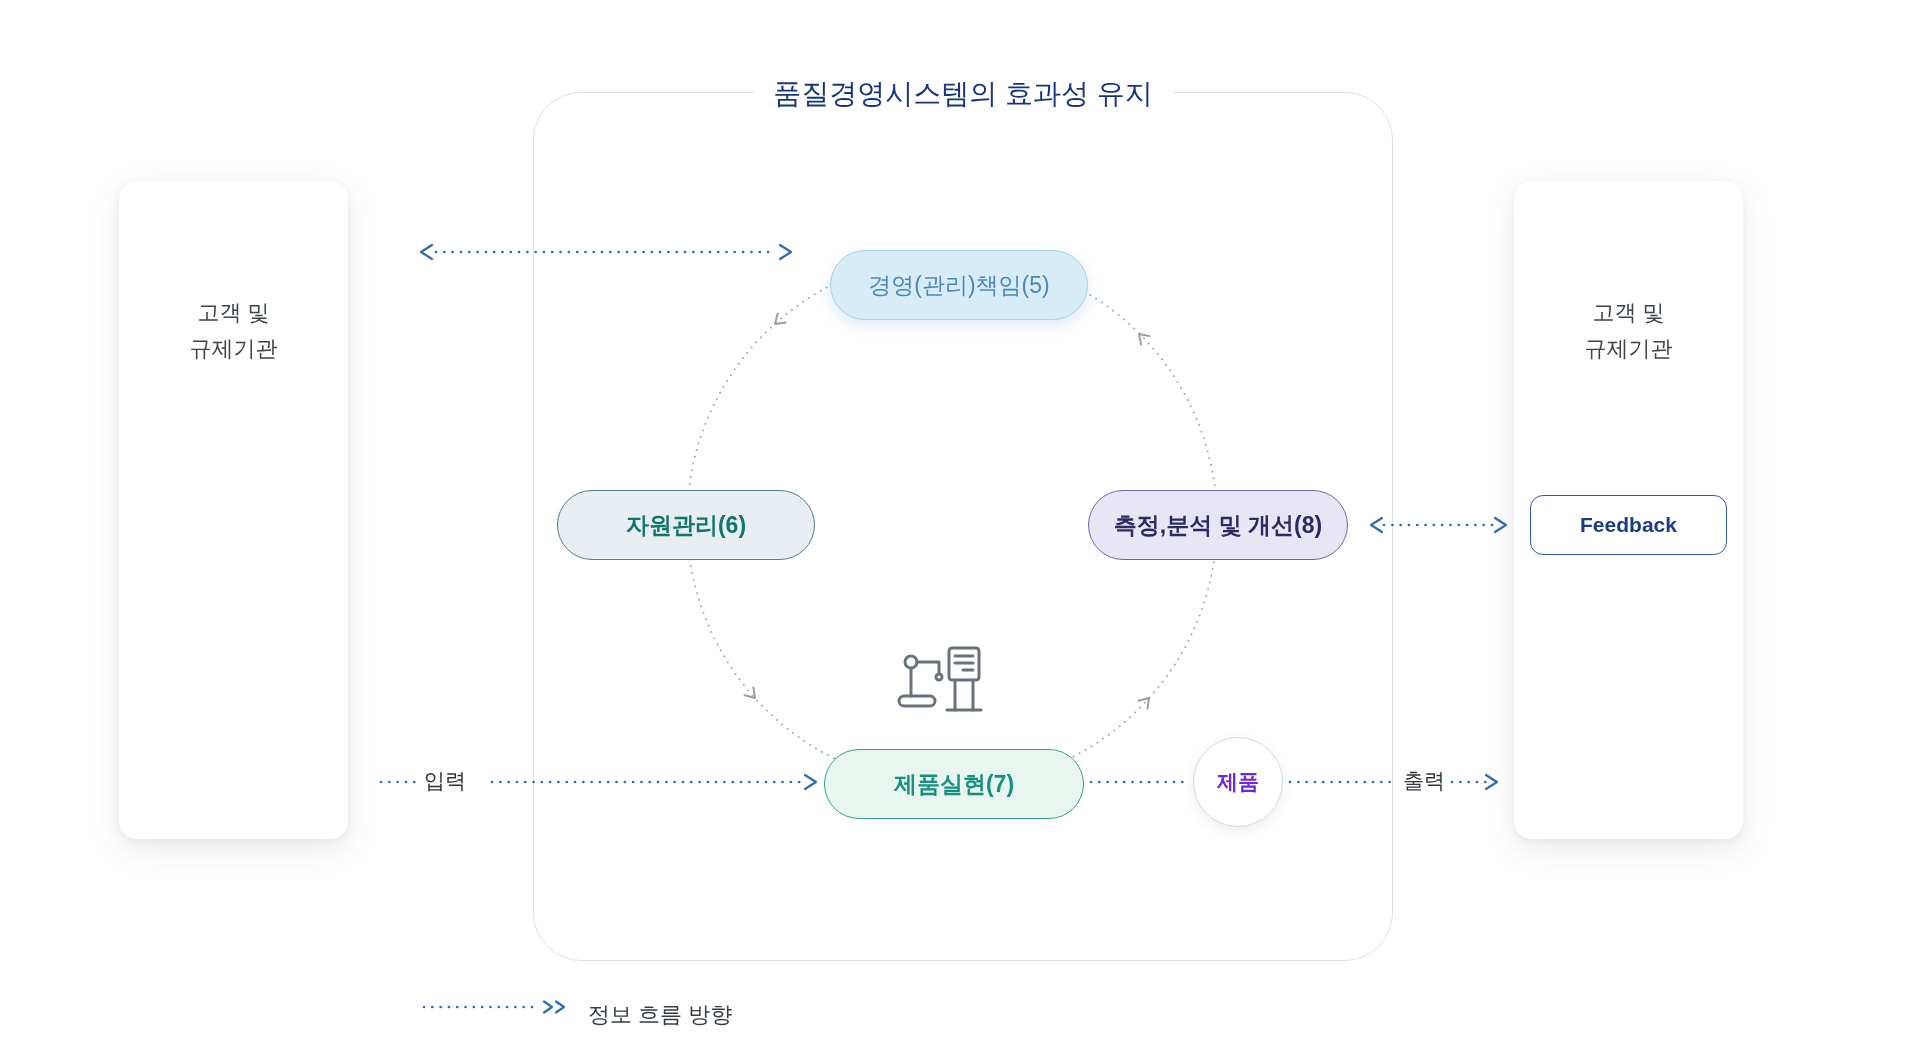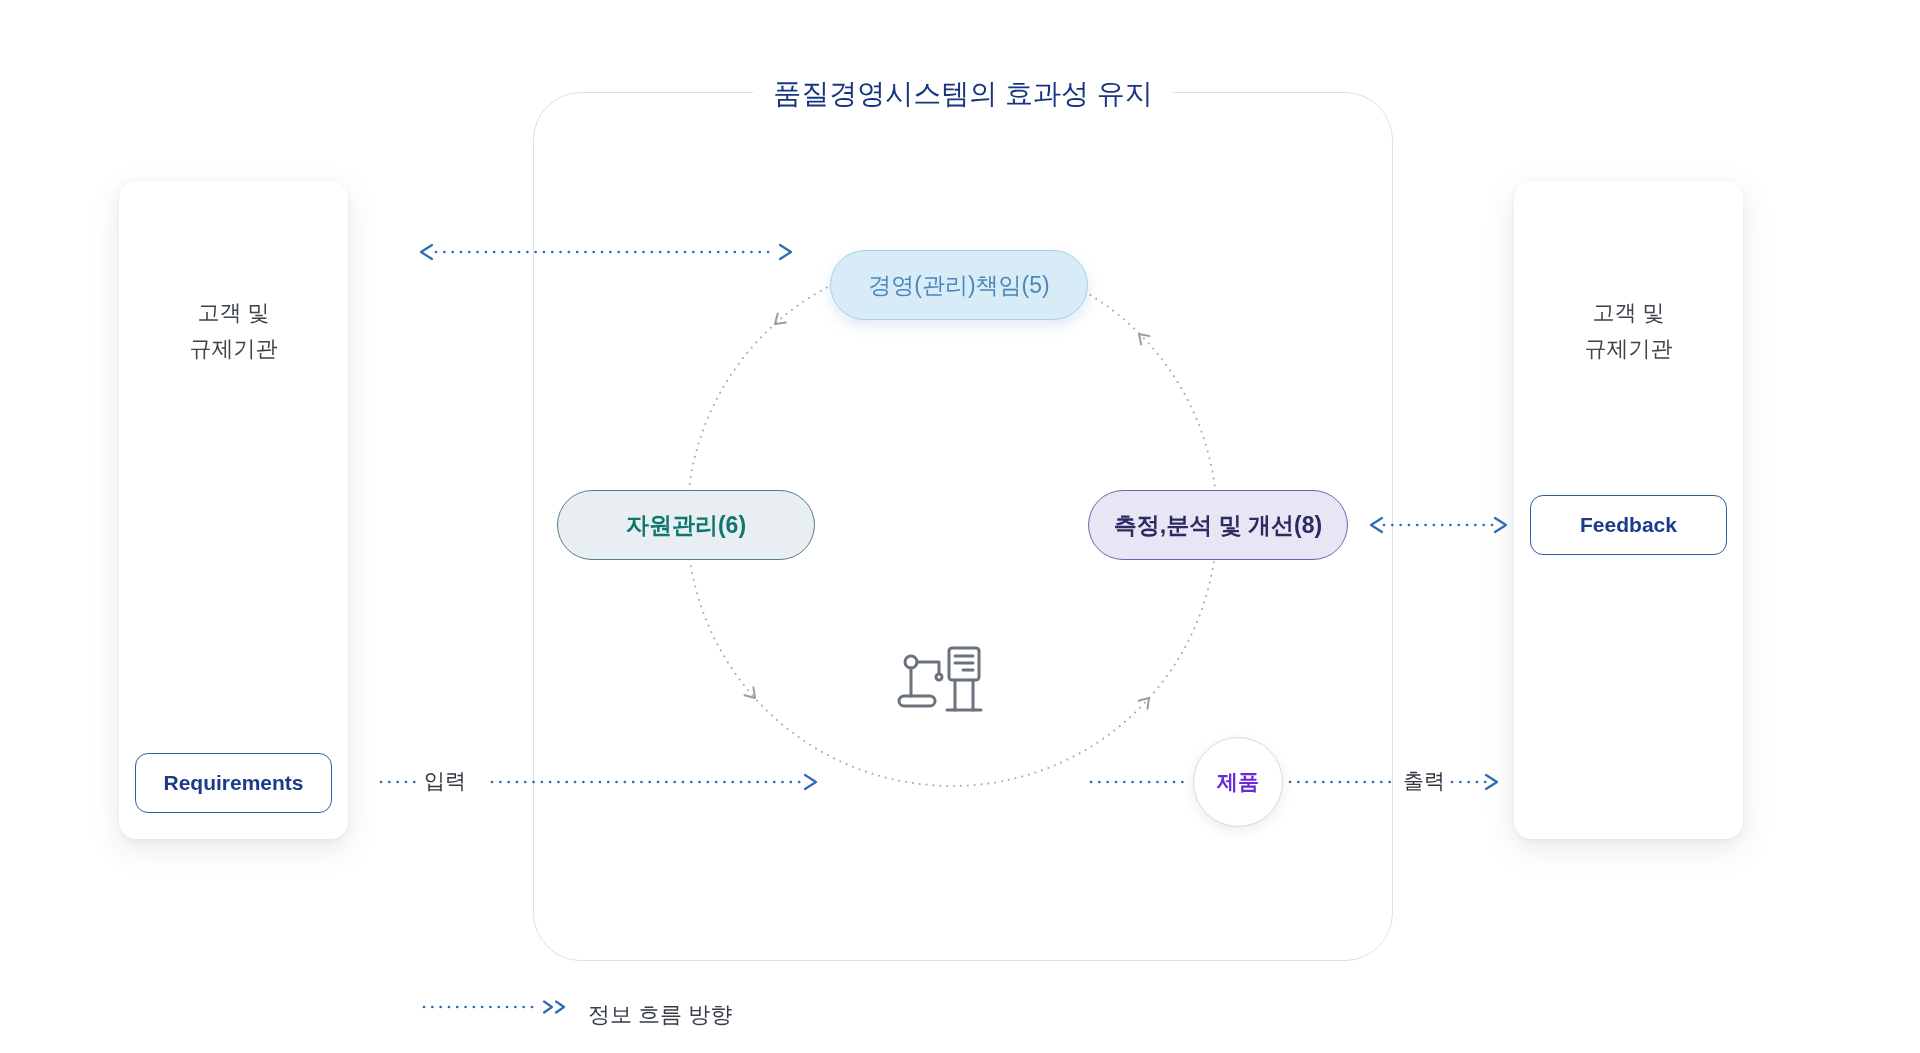--- a/index.html
+++ b/index.html
@@ -98,32 +98,32 @@
       <path d="M -8 -5.5 L 0 0 L -8 5.5" stroke-width="2.2" transform="translate(552,1007)"></path>
       <path d="M -8 -5.5 L 0 0 L -8 5.5" stroke-width="2.2" transform="translate(564,1007)"></path>
     </g>
   </svg>
 
   <div class="diagram-title">품질경영시스템의 효과성 유지</div>
 
   <div class="panel left">
     <div class="panel-label">고객 및
 규제기관</div>
-    <div class="btn requirements">Requirements</div>
   </div>
 
   <div class="panel right">
     <div class="panel-label">고객 및
 규제기관</div>
     <div class="btn feedback">Feedback</div>
   </div>
 
   <div class="node node-top">경영(관리)책임(5)</div>
   <div class="node node-left">자원관리(6)</div>
   <div class="node node-right">측정,분석 및 개선(8)</div>
+  <div class="node node-bottom">제품실현(7)</div>
 
   <div class="machine">
     <svg viewBox="0 0 92 86" width="92" height="86" fill="none" stroke="#6a727c" stroke-width="3" stroke-linecap="round" stroke-linejoin="round">
       <rect x="52" y="8" width="30" height="32" rx="3"></rect>
       <line x1="58" y1="16" x2="76" y2="16"></line>
       <line x1="58" y1="23" x2="76" y2="23"></line>
       <line x1="66" y1="30" x2="76" y2="30"></line>
       <line x1="58" y1="40" x2="58" y2="70"></line>
       <line x1="76" y1="40" x2="76" y2="70"></line>
       <line x1="50" y1="70" x2="84" y2="70"></line>

